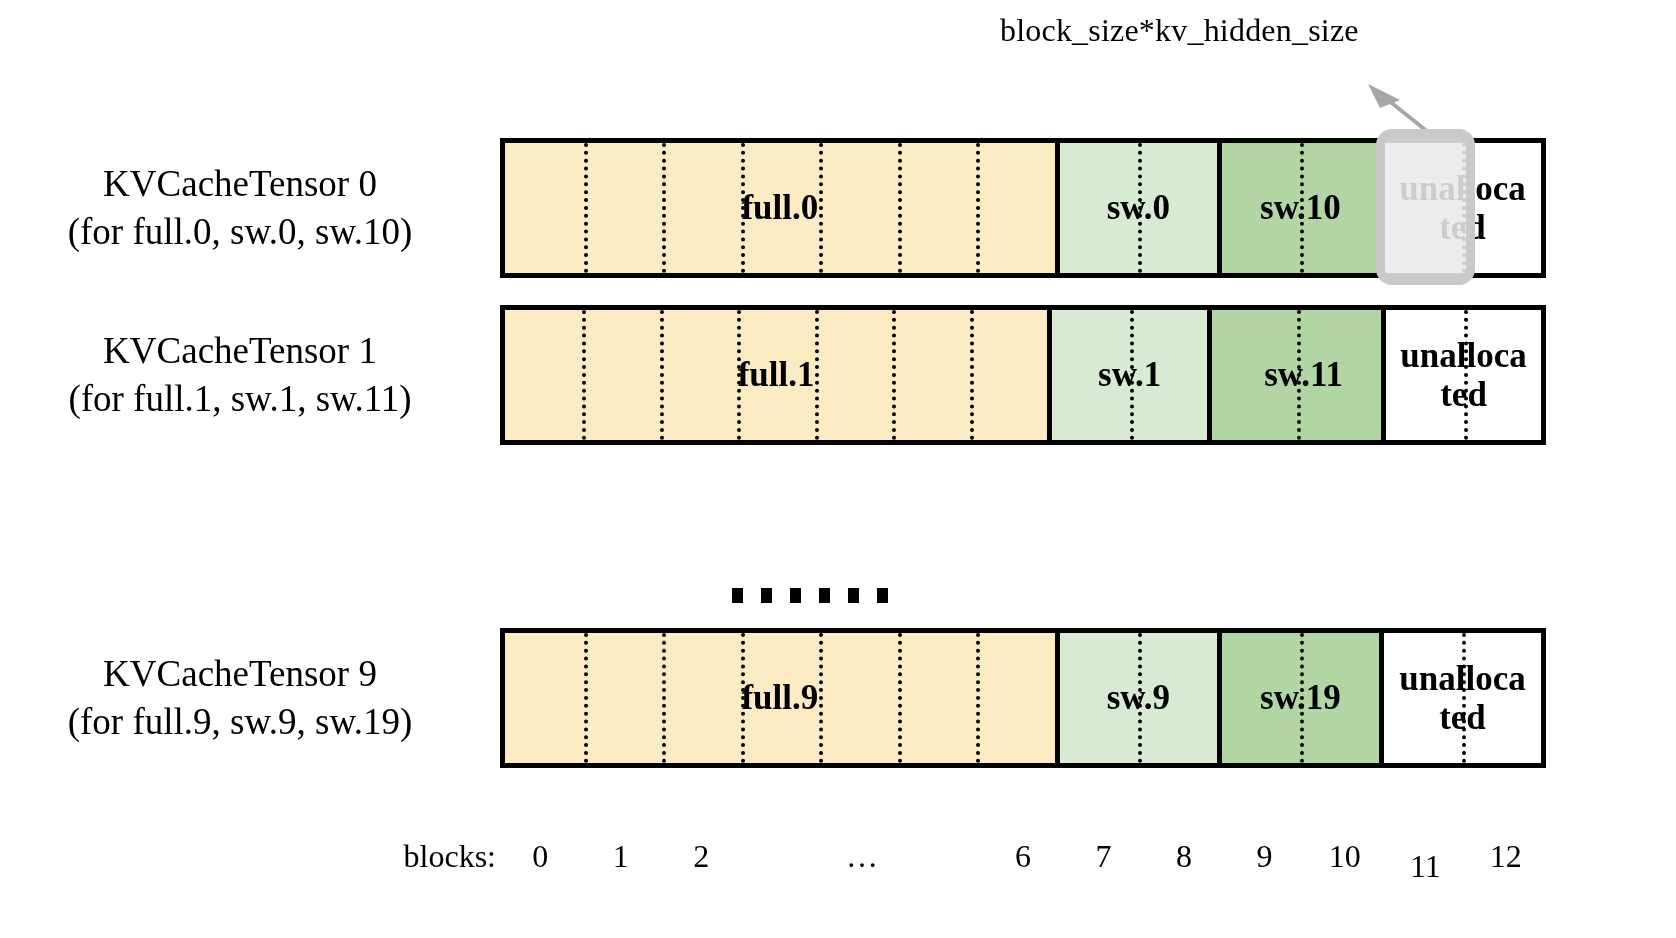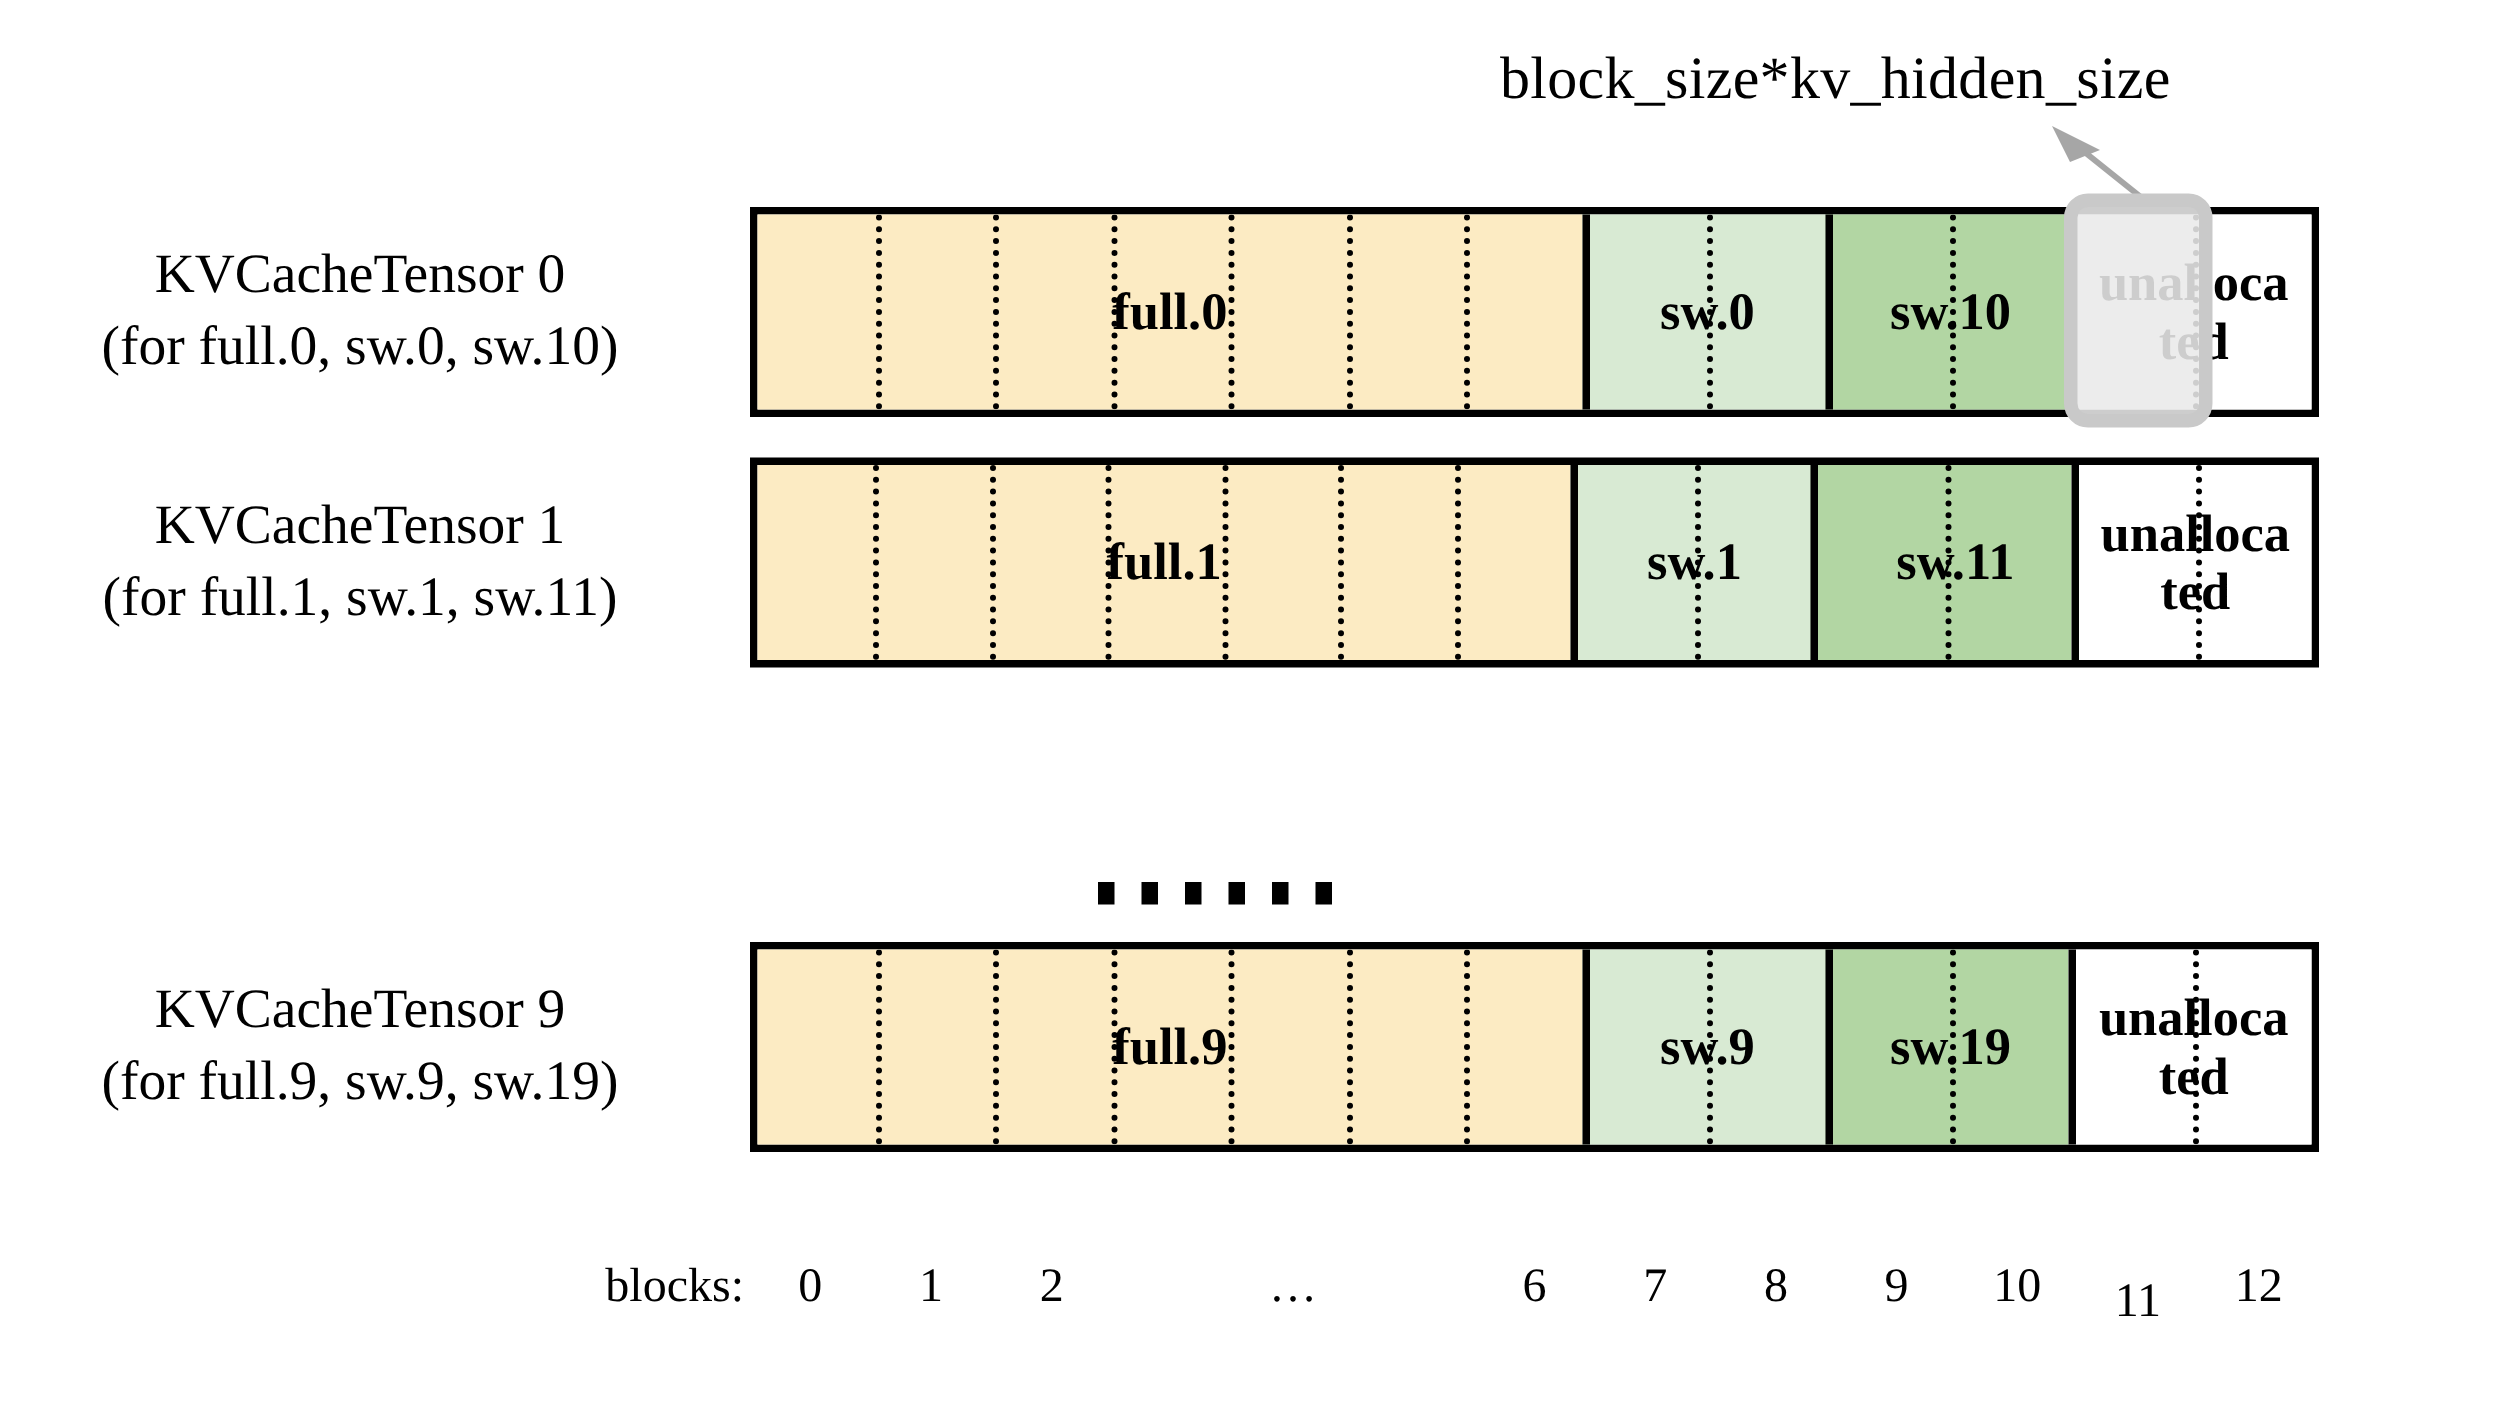--- a/index.html
+++ b/index.html
@@ -16,22 +16,22 @@
   #stage {
     position: relative;
     width: 1676px;
     height: 938px;
   }
 
   
   .callout-label {
     position: absolute;
     left: 1000px;
-    top: 28px;
-    font-size: 40px;
+    top: 12px;
+    font-size: 32px;
     color: #000;
     white-space: nowrap;
     letter-spacing: 0.2px;
   }
 
   
   .callout-arrow {
     position: absolute;
     left: 1330px;
     top: 70px;

